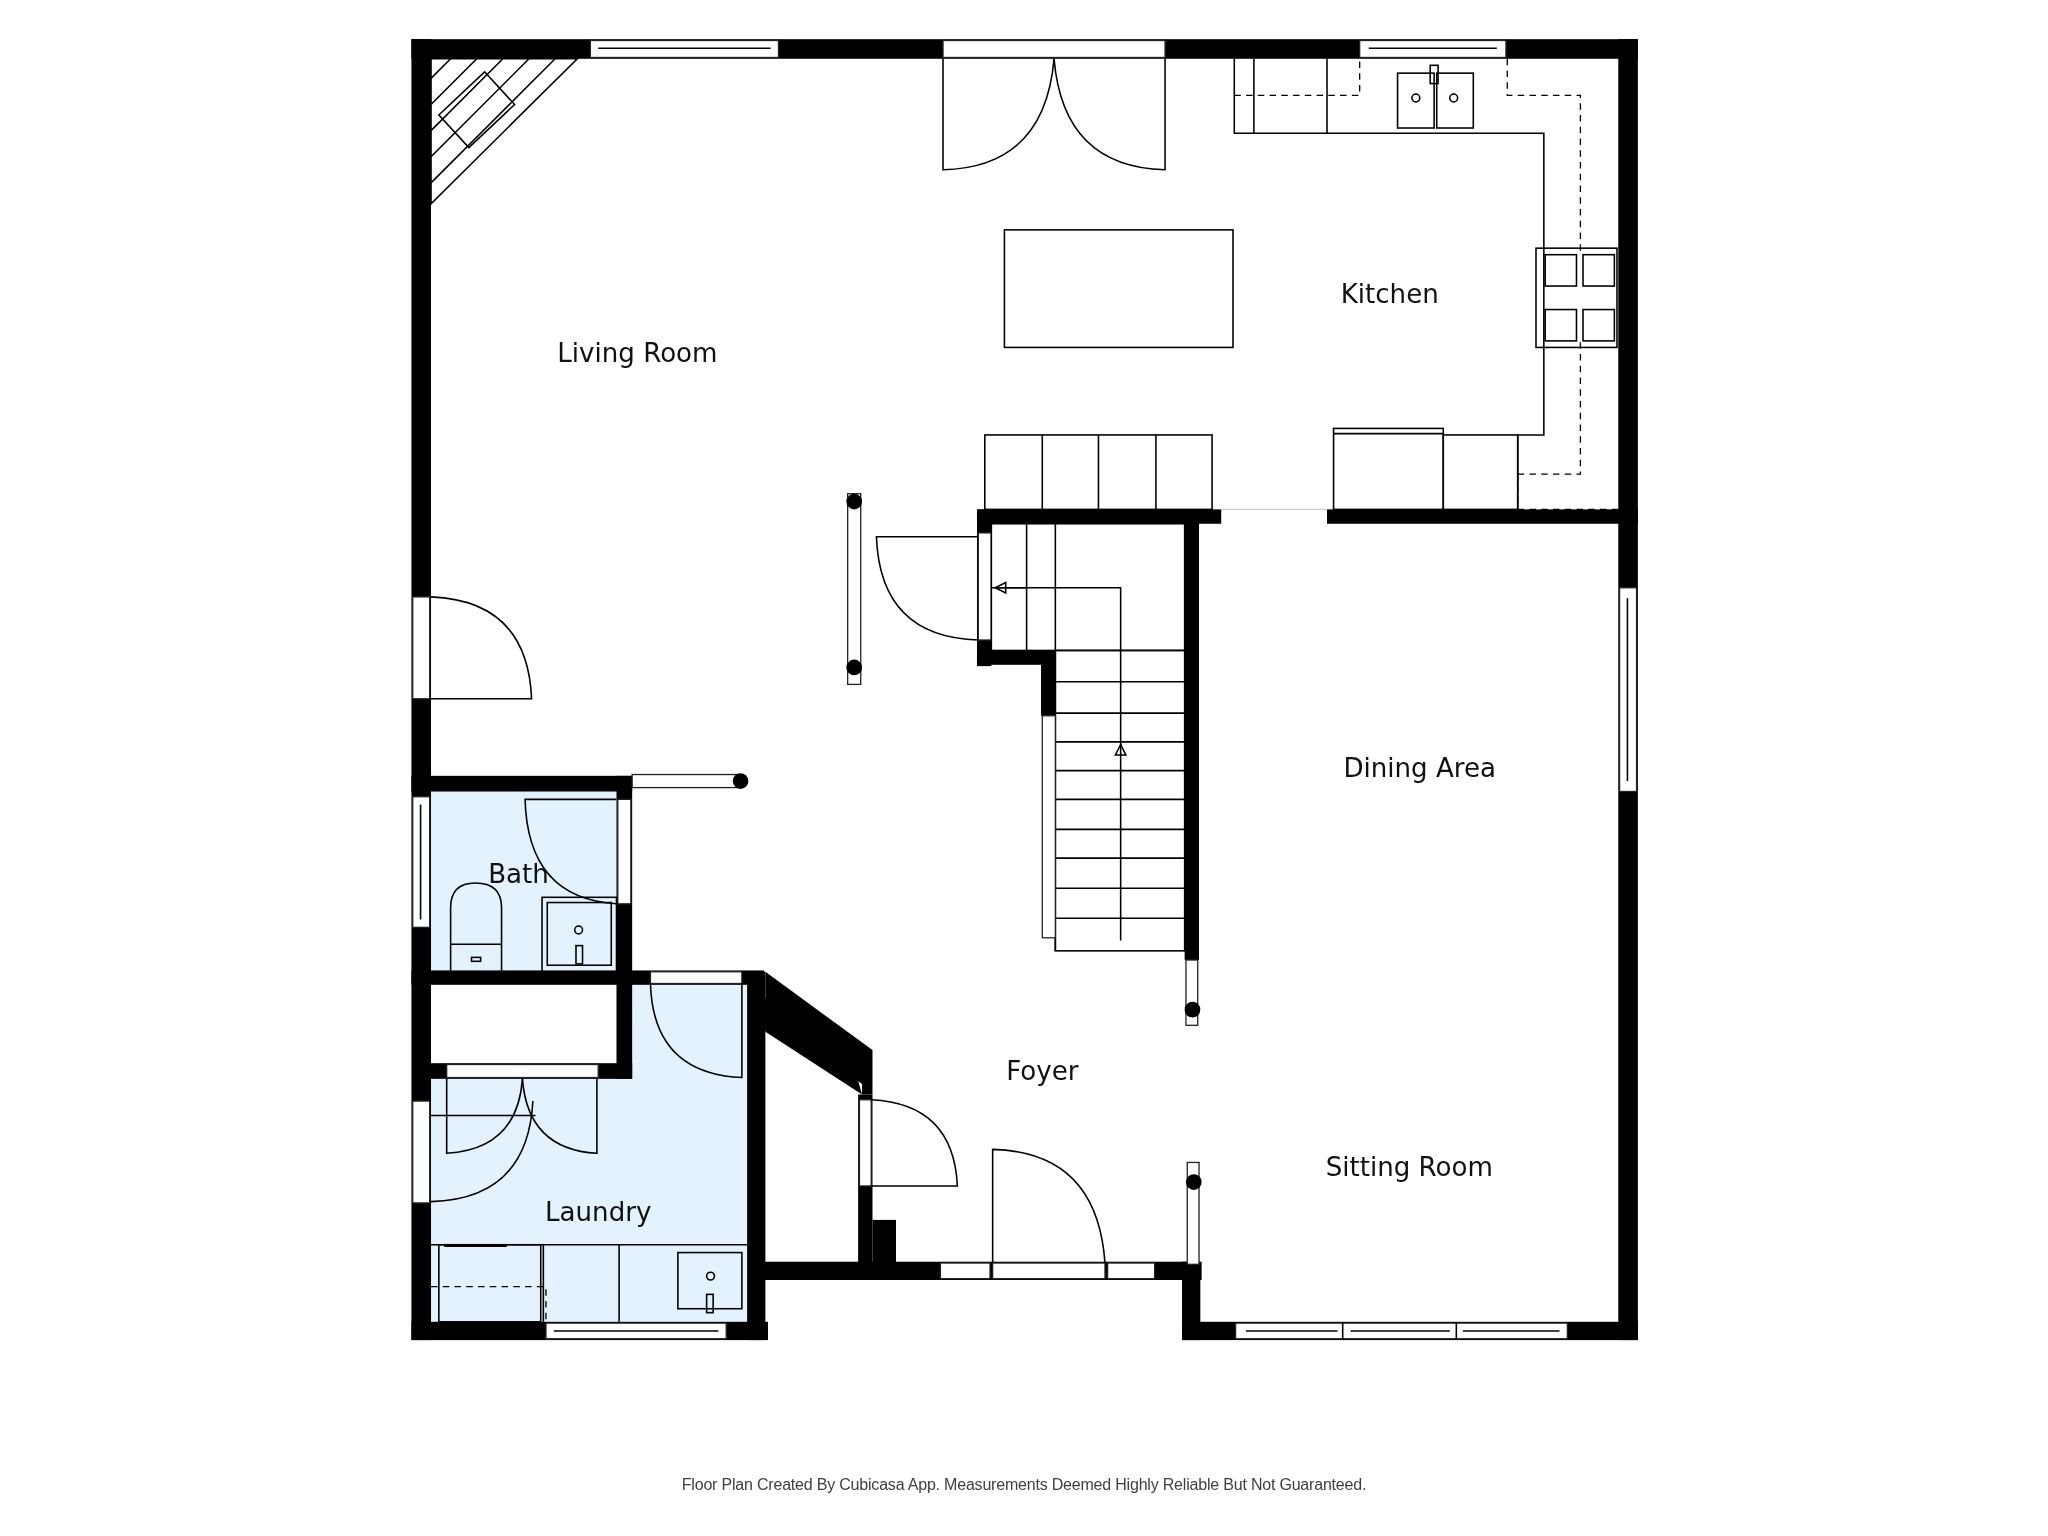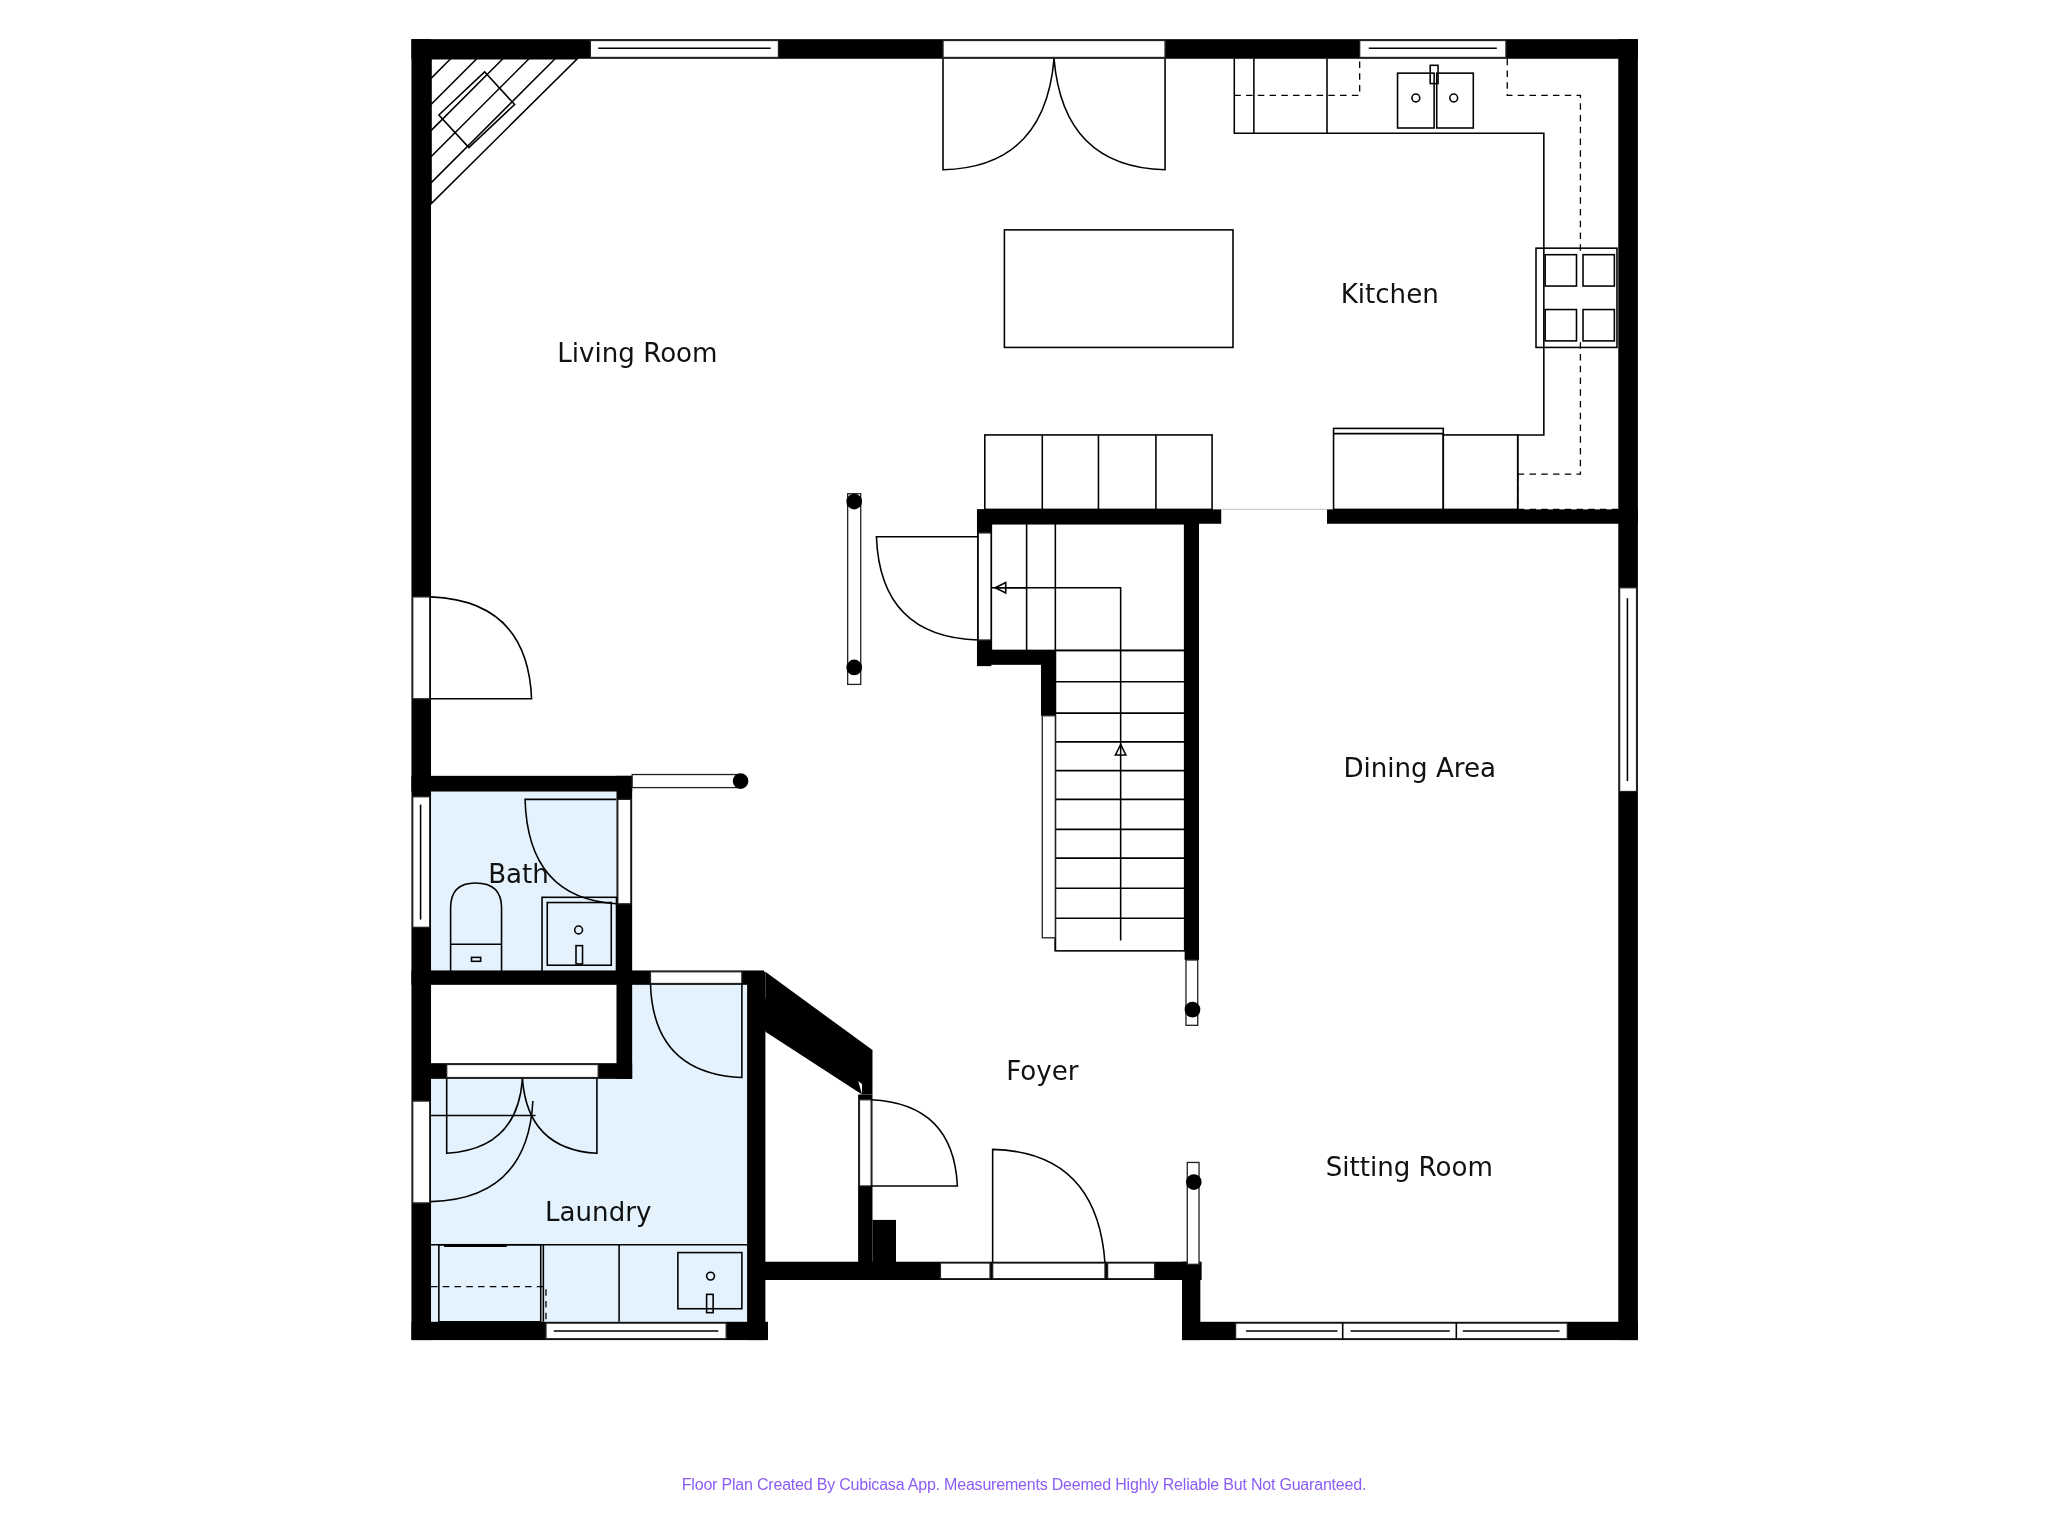--- a/index.html
+++ b/index.html
@@ -5,21 +5,21 @@
   html, body { margin:0; padding:0; background:#ffffff; }
   body { width:2048px; height:1536px; position:relative; overflow:hidden; font-family:"DejaVu Sans", sans-serif; }
   #plan { position:absolute; left:0; top:0; width:2048px; height:1536px; }
   .wall { fill:#000; }
   .ln { fill:none; stroke:#000; stroke-width:1.2; }
   .ln2 { fill:none; stroke:#000; stroke-width:1.5; }
   .dash { fill:none; stroke:#000; stroke-width:1; stroke-dasharray:5,4; }
   .win { fill:#fff; stroke:#222; stroke-width:1; }
   .blue { fill:#e3f2fd; }
   .lbl { font-family:"DejaVu Sans", sans-serif; font-size:20px; fill:#111; text-anchor:middle; }
-  .footer { position:absolute; left:0; width:2048px; top:1476px; text-align:center; font-family:"Liberation Sans", sans-serif; font-size:16px; color:#8b5cf6; letter-spacing:-0.2px; }
+  .footer { position:absolute; left:0; width:2048px; top:1476px; text-align:center; font-family:"Liberation Sans", sans-serif; font-size:16px; color:#404040; letter-spacing:-0.2px; }
 </style>
 </head>
 <body>
 
 <svg id="plan" viewBox="0 0 1568 1176" preserveAspectRatio="none" xmlns="http://www.w3.org/2000/svg">
 
   <g>
     <rect class="blue" x="330" y="604" width="142" height="140"></rect>
     <rect class="blue" x="484" y="752" width="90" height="75"></rect>
     <rect class="blue" x="330" y="826" width="244" height="186"></rect>

